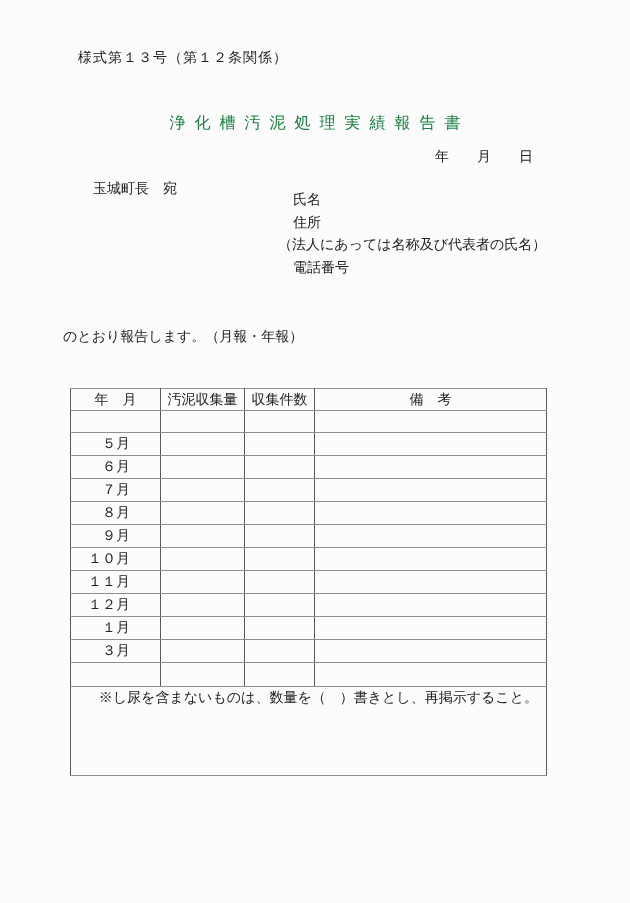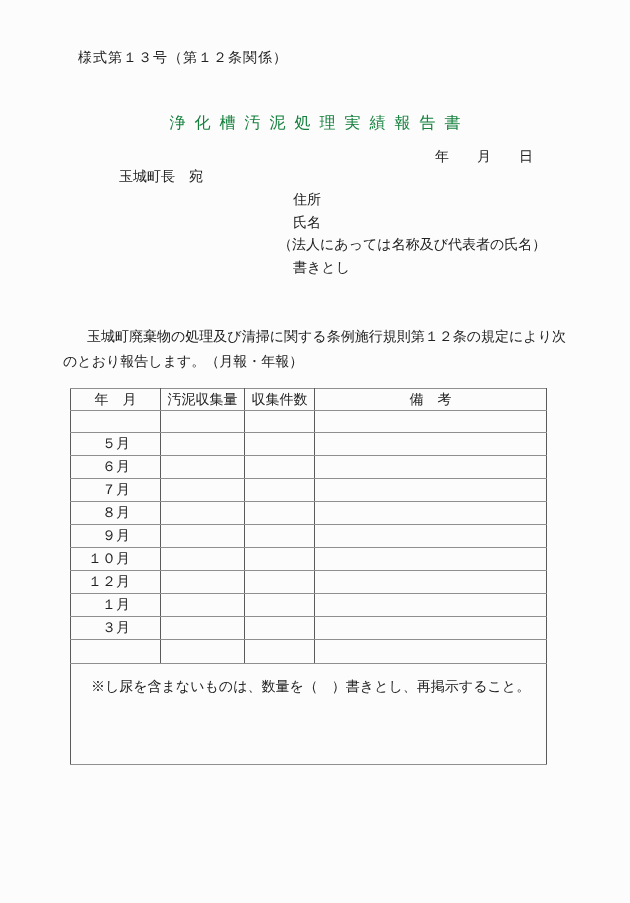--- a/index.html
+++ b/index.html
@@ -34,23 +34,22 @@
     text-indent: 9px;
     color: #15803d;
   }
   .date-line {
     position: absolute;
     top: 148px;
     right: 97px;
   }
   .addressee {
     position: absolute;
-    top: 168px;
+    top: 180px;
     left: 93px;
-    margin-left: 26px;
   }
   .applicant {
     position: absolute;
     top: 189px;
     left: 278px;
     line-height: 22.5px;
   }
   .applicant .app-field { margin-left: 15px; }
   .applicant .app-paren { margin-left: 0; }
   .body-text {
@@ -85,46 +84,45 @@
   .row-spacer-top td { height: 21px; }
   .row-month td { height: 22px; }
   .row-month .month-cell {
     text-align: right;
     padding-right: 30px;
   }
   .row-spacer-bottom td { height: 23px; }
   .row-note td {
     height: 86px;
     vertical-align: top;
-    text-align: center;
-    padding: 14px 8px 0 12px;
+    text-align: right;
+    padding: 2px 8px 0 12px;
   }
 </style>
 </head>
 <body>
 
 <div class="page">
 
   <div class="form-number">様式第１３号（第１２条関係）</div>
 
   <div class="doc-title">浄化槽汚泥処理実績報告書</div>
 
   <div class="date-line">年　　月　　日</div>
 
   <div class="addressee">玉城町長　宛</div>
 
   <div class="applicant">
+    <div class="app-field">氏名</div>
     <div class="app-field">住所</div>
-    <div class="app-field">氏名</div>
     <div class="app-paren">（法人にあっては名称及び代表者の氏名）</div>
-    <div class="app-field">書きとし</div>
+    <div class="app-field">電話番号</div>
   </div>
 
   <div class="body-text">
-    <div class="indent">玉城町廃棄物の処理及び清掃に関する条例施行規則第１２条の規定により次</div>
     <div>のとおり報告します。（月報・年報）</div>
   </div>
 
   <table class="report-table">
     <colgroup>
       <col style="width:90px">
       <col style="width:84px">
       <col style="width:70px">
       <col style="width:232px">
     </colgroup>
@@ -173,20 +171,26 @@
         <td></td>
         <td></td>
       </tr>
       <tr class="row-month">
         <td class="month-cell">１０月</td>
         <td></td>
         <td></td>
         <td></td>
       </tr>
       <tr class="row-month">
+        <td class="month-cell">１１月</td>
+        <td></td>
+        <td></td>
+        <td></td>
+      </tr>
+      <tr class="row-month">
         <td class="month-cell">１２月</td>
         <td></td>
         <td></td>
         <td></td>
       </tr>
       <tr class="row-month">
         <td class="month-cell">１月</td>
         <td></td>
         <td></td>
         <td></td>

